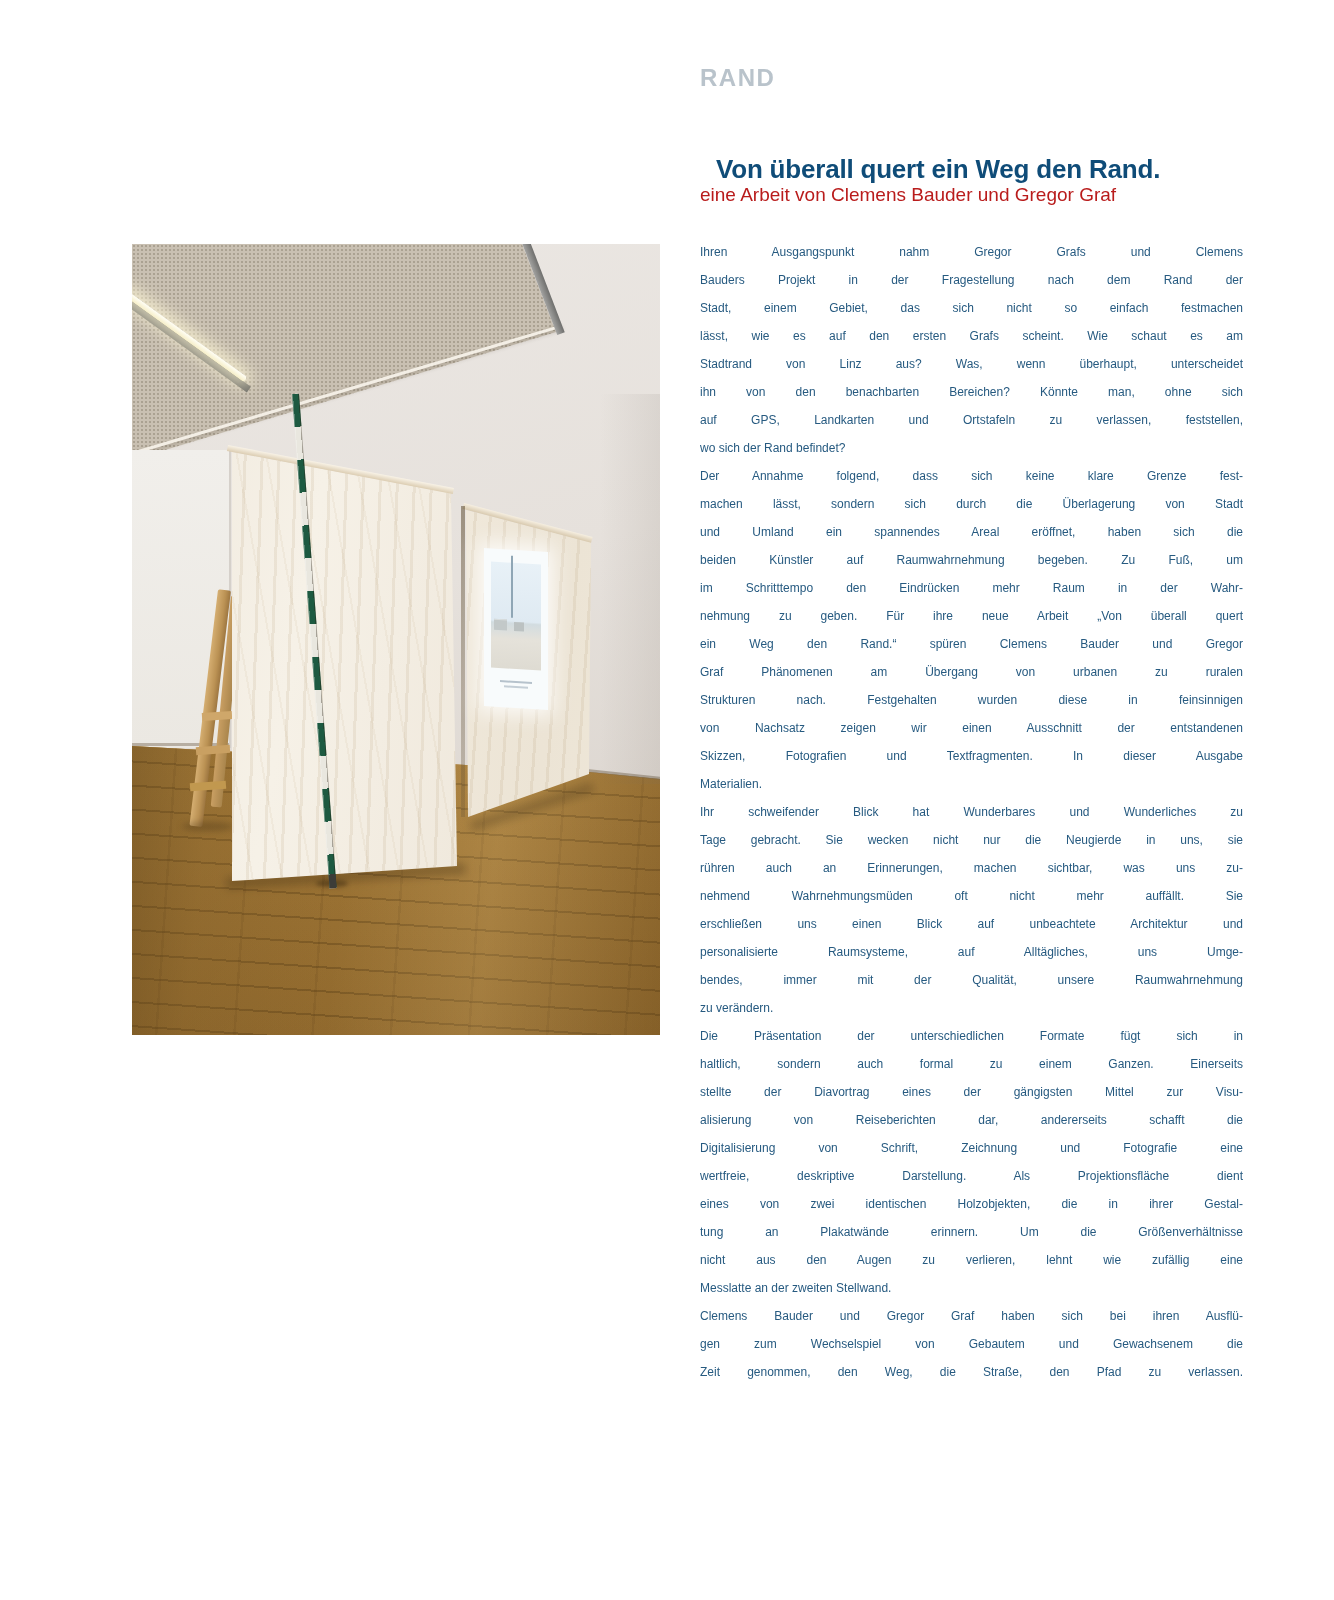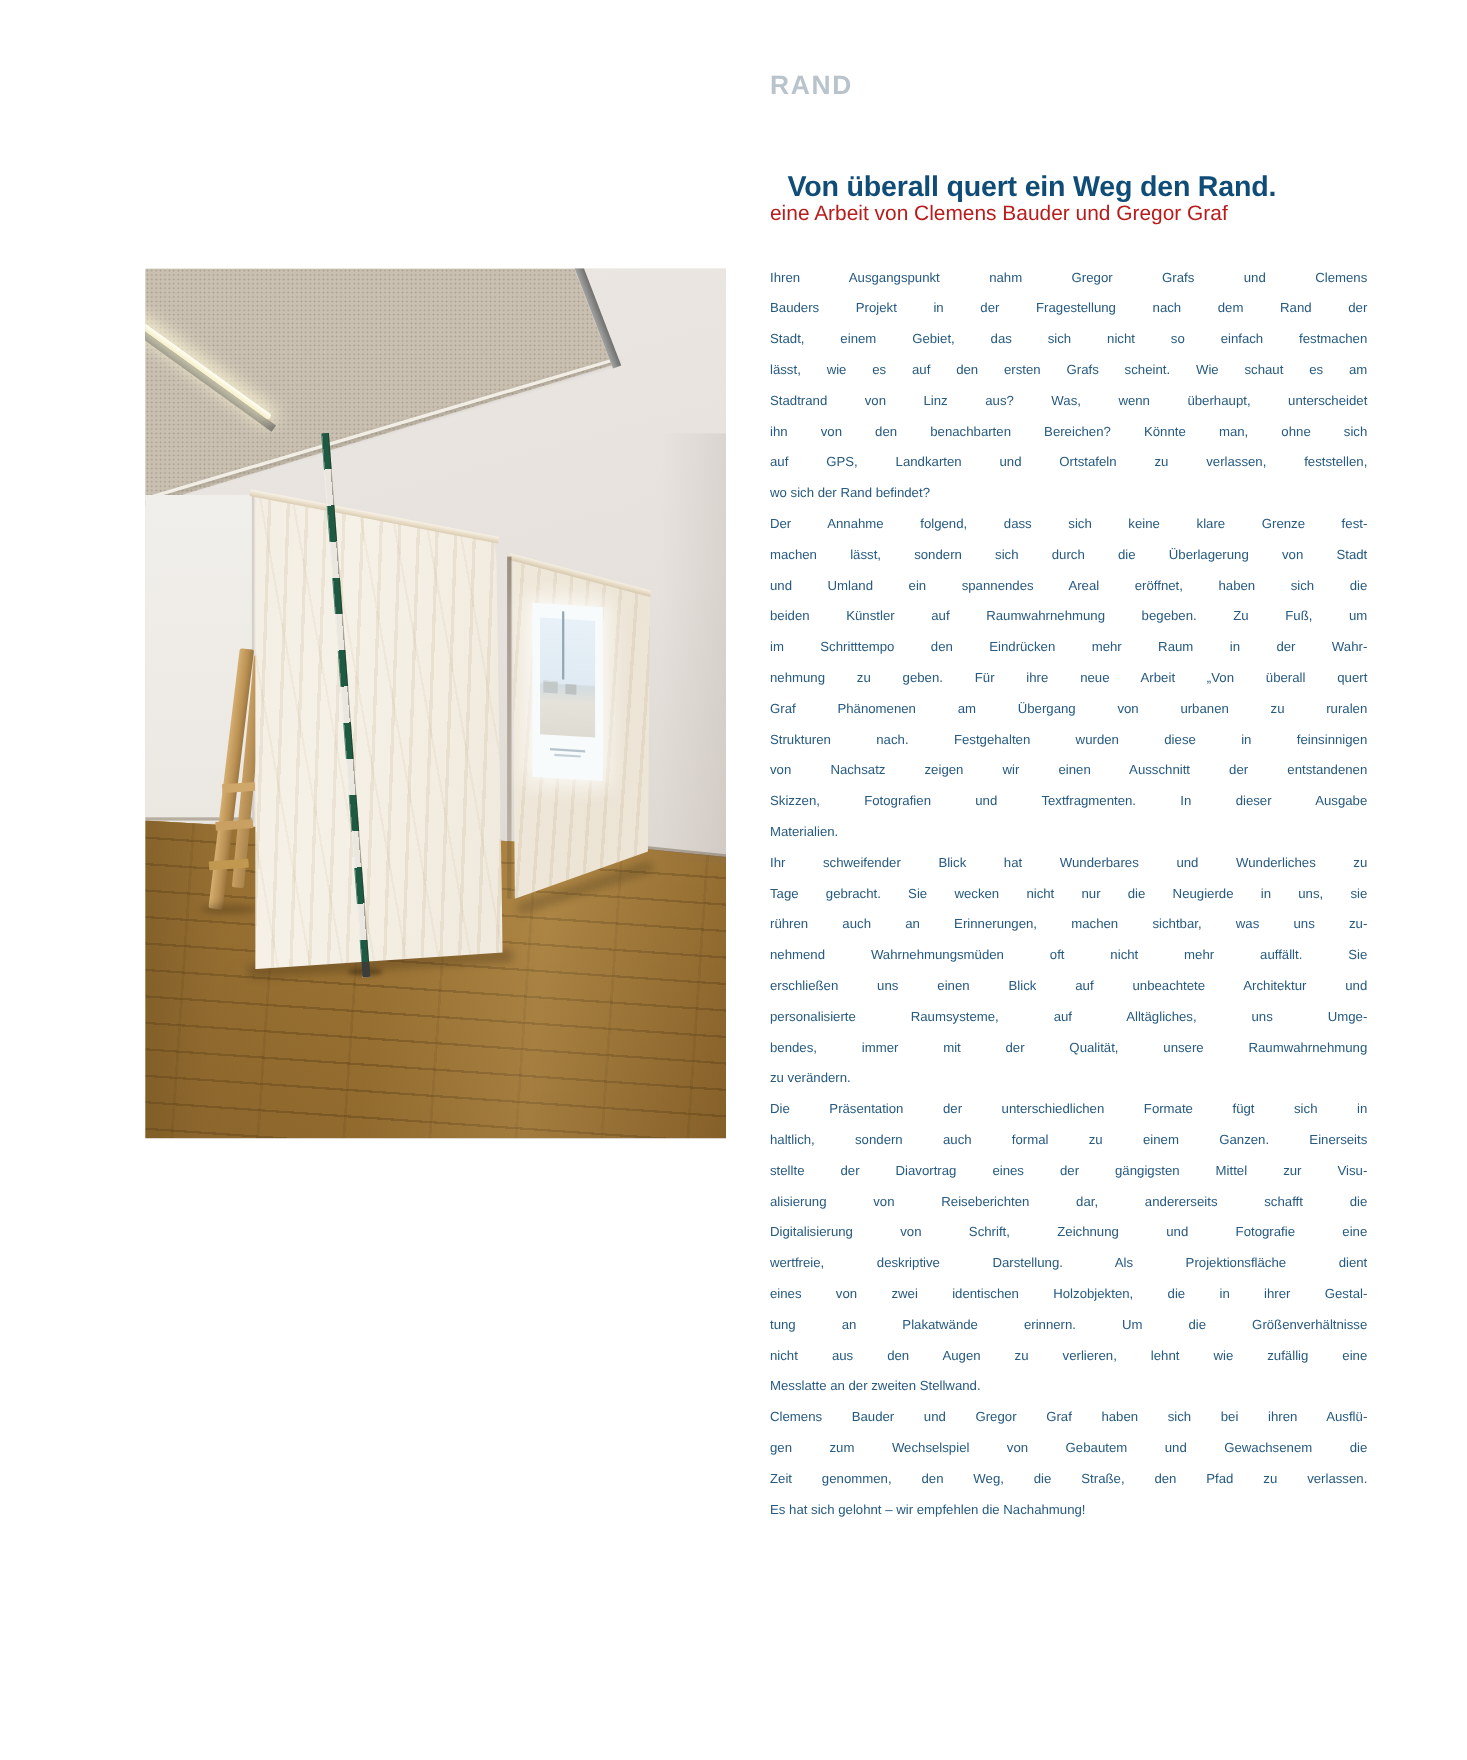--- a/index.html
+++ b/index.html
@@ -165,20 +165,21 @@
         <div class="tline">Stadtrand von Linz aus? Was, wenn überhaupt, unterscheidet</div>
         <div class="tline">ihn von den benachbarten Bereichen? Könnte man, ohne sich</div>
         <div class="tline">auf GPS, Landkarten und Ortstafeln zu verlassen, feststellen,</div>
         <div class="tline plast">wo sich der Rand befindet?</div>
         <div class="tline">Der Annahme folgend, dass sich keine klare Grenze fest-</div>
         <div class="tline">machen lässt, sondern sich durch die Überlagerung von Stadt</div>
         <div class="tline">und Umland ein spannendes Areal eröffnet, haben sich die</div>
         <div class="tline">beiden Künstler auf Raumwahrnehmung begeben. Zu Fuß, um</div>
         <div class="tline">im Schritttempo den Eindrücken mehr Raum in der Wahr-</div>
         <div class="tline">nehmung zu geben. Für ihre neue Arbeit „Von überall quert</div>
+        <div class="tline">ein Weg den Rand.“ spüren Clemens Bauder und Gregor</div>
         <div class="tline">Graf Phänomenen am Übergang von urbanen zu ruralen</div>
         <div class="tline">Strukturen nach. Festgehalten wurden diese in feinsinnigen</div>
         <div class="tline">von Nachsatz zeigen wir einen Ausschnitt der entstandenen</div>
         <div class="tline">Skizzen, Fotografien und Textfragmenten. In dieser Ausgabe</div>
         <div class="tline plast">Materialien.</div>
         <div class="tline">Ihr schweifender Blick hat Wunderbares und Wunderliches zu</div>
         <div class="tline">Tage gebracht. Sie wecken nicht nur die Neugierde in uns, sie</div>
         <div class="tline">rühren auch an Erinnerungen, machen sichtbar, was uns zu-</div>
         <div class="tline">nehmend Wahrnehmungsmüden oft nicht mehr auffällt. Sie</div>
         <div class="tline">erschließen uns einen Blick auf unbeachtete Architektur und</div>
@@ -191,17 +192,16 @@
         <div class="tline">alisierung von Reiseberichten dar, andererseits schafft die</div>
         <div class="tline">Digitalisierung von Schrift, Zeichnung und Fotografie eine</div>
         <div class="tline">wertfreie, deskriptive Darstellung. Als Projektionsfläche dient</div>
         <div class="tline">eines von zwei identischen Holzobjekten, die in ihrer Gestal-</div>
         <div class="tline">tung an Plakatwände erinnern. Um die Größenverhältnisse</div>
         <div class="tline">nicht aus den Augen zu verlieren, lehnt wie zufällig eine</div>
         <div class="tline plast">Messlatte an der zweiten Stellwand.</div>
         <div class="tline">Clemens Bauder und Gregor Graf haben sich bei ihren Ausflü-</div>
         <div class="tline">gen zum Wechselspiel von Gebautem und Gewachsenem die</div>
         <div class="tline">Zeit genommen, den Weg, die Straße, den Pfad zu verlassen.</div>
-        <div class="tline plast">Es hat sich gelohnt – wir empfehlen die Nachahmung!</div>
       </div>
   </div>
 
 </div>
 
 </body></html>

